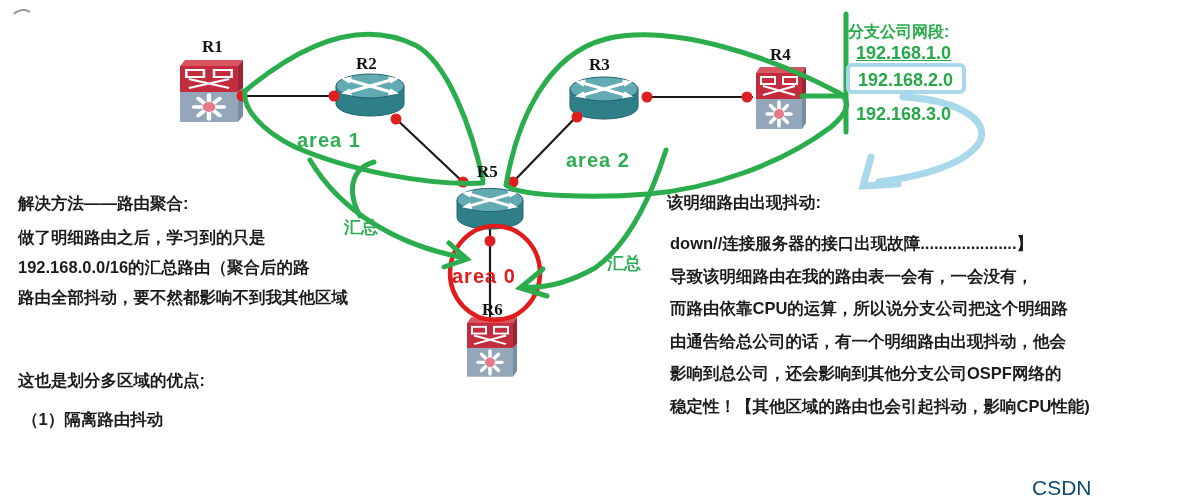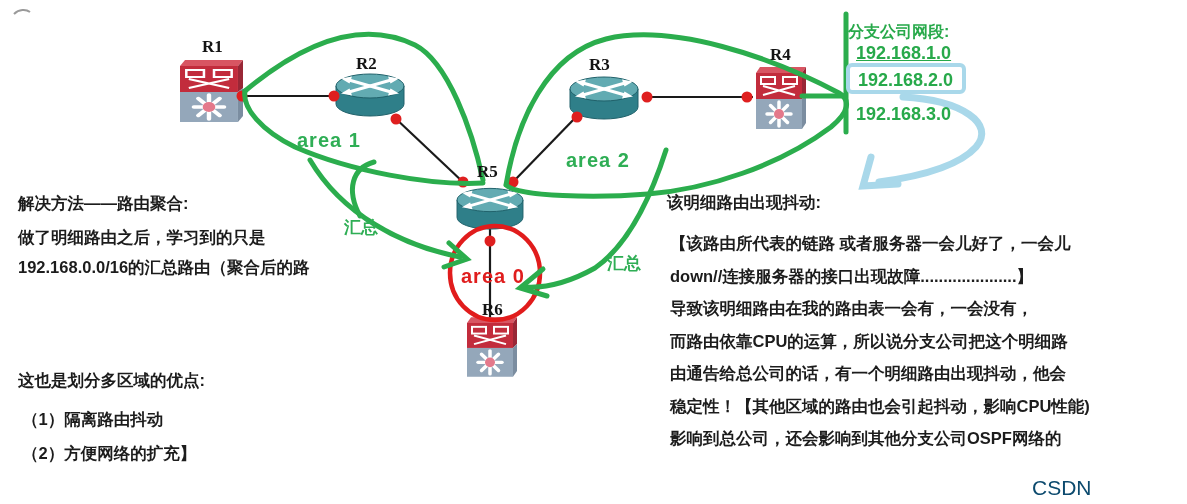--- a/index.html
+++ b/index.html
@@ -132,48 +132,47 @@
 
   <div class="lbl node-label" style="left:202px;top:38px;">R1</div>
   <div class="lbl node-label" style="left:356px;top:55px;">R2</div>
   <div class="lbl node-label" style="left:589px;top:56px;">R3</div>
   <div class="lbl node-label" style="left:770px;top:46px;">R4</div>
   <div class="lbl node-label" style="left:477px;top:163px;">R5</div>
   <div class="lbl node-label" style="left:482px;top:301px;">R6</div>
 
   <div class="lbl area-label" style="left:297px;top:130px;">area 1</div>
   <div class="lbl area-label" style="left:566px;top:150px;">area 2</div>
-  <div class="lbl area0-label" style="left:452px;top:266px;margin-left:9px;">area 0</div>
+  <div class="lbl area0-label" style="left:452px;top:266px;">area 0</div>
 
   <div class="lbl sum-label" style="left:344px;top:219px;">汇总</div>
   <div class="lbl sum-label" style="left:607px;top:255px;">汇总</div>
 
   <div class="branch-title">分支公司网段:</div>
   <div class="ip" style="left:856px;top:43px;text-decoration:underline;">192.168.1.0</div>
   <div class="ip-box"></div>
   <div class="ip" style="left:858px;top:70px;">192.168.2.0</div>
   <div class="ip" style="left:856px;top:104px;">192.168.3.0</div>
 
   <div class="text-block lt-title">解决方法——路由聚合:</div>
   <div class="text-block lt-lines">
     <div>做了明细路由之后，学习到的只是</div>
     <div>192.168.0.0/16的汇总路由（聚合后的路</div>
+    <div>路由全部抖动，要不然都影响不到我其他区域</div>
   </div>
   <div class="text-block lt-btitle">这也是划分多区域的优点:</div>
   <div class="text-block lt-bitems">
     <div>（1）隔离路由抖动</div>
-    <div>（2）方便网络的扩充】</div>
   </div>
 
   <div class="text-block rt-title">该明细路由出现抖动:</div>
   <div class="text-block rt-lines">
-    <div>【该路由所代表的链路 或者服务器一会儿好了，一会儿</div>
     <div>down//连接服务器的接口出现故障.....................】</div>
     <div>导致该明细路由在我的路由表一会有，一会没有，</div>
     <div>而路由依靠CPU的运算，所以说分支公司把这个明细路</div>
     <div>由通告给总公司的话，有一个明细路由出现抖动，他会</div>
+    <div>影响到总公司，还会影响到其他分支公司OSPF网络的</div>
     <div>稳定性！【其他区域的路由也会引起抖动，影响CPU性能)</div>
-    <div>影响到总公司，还会影响到其他分支公司OSPF网络的</div>
   </div>
 
   <div class="watermark">CSDN @孤城286</div>
 
 </div>
 
 </body></html>

